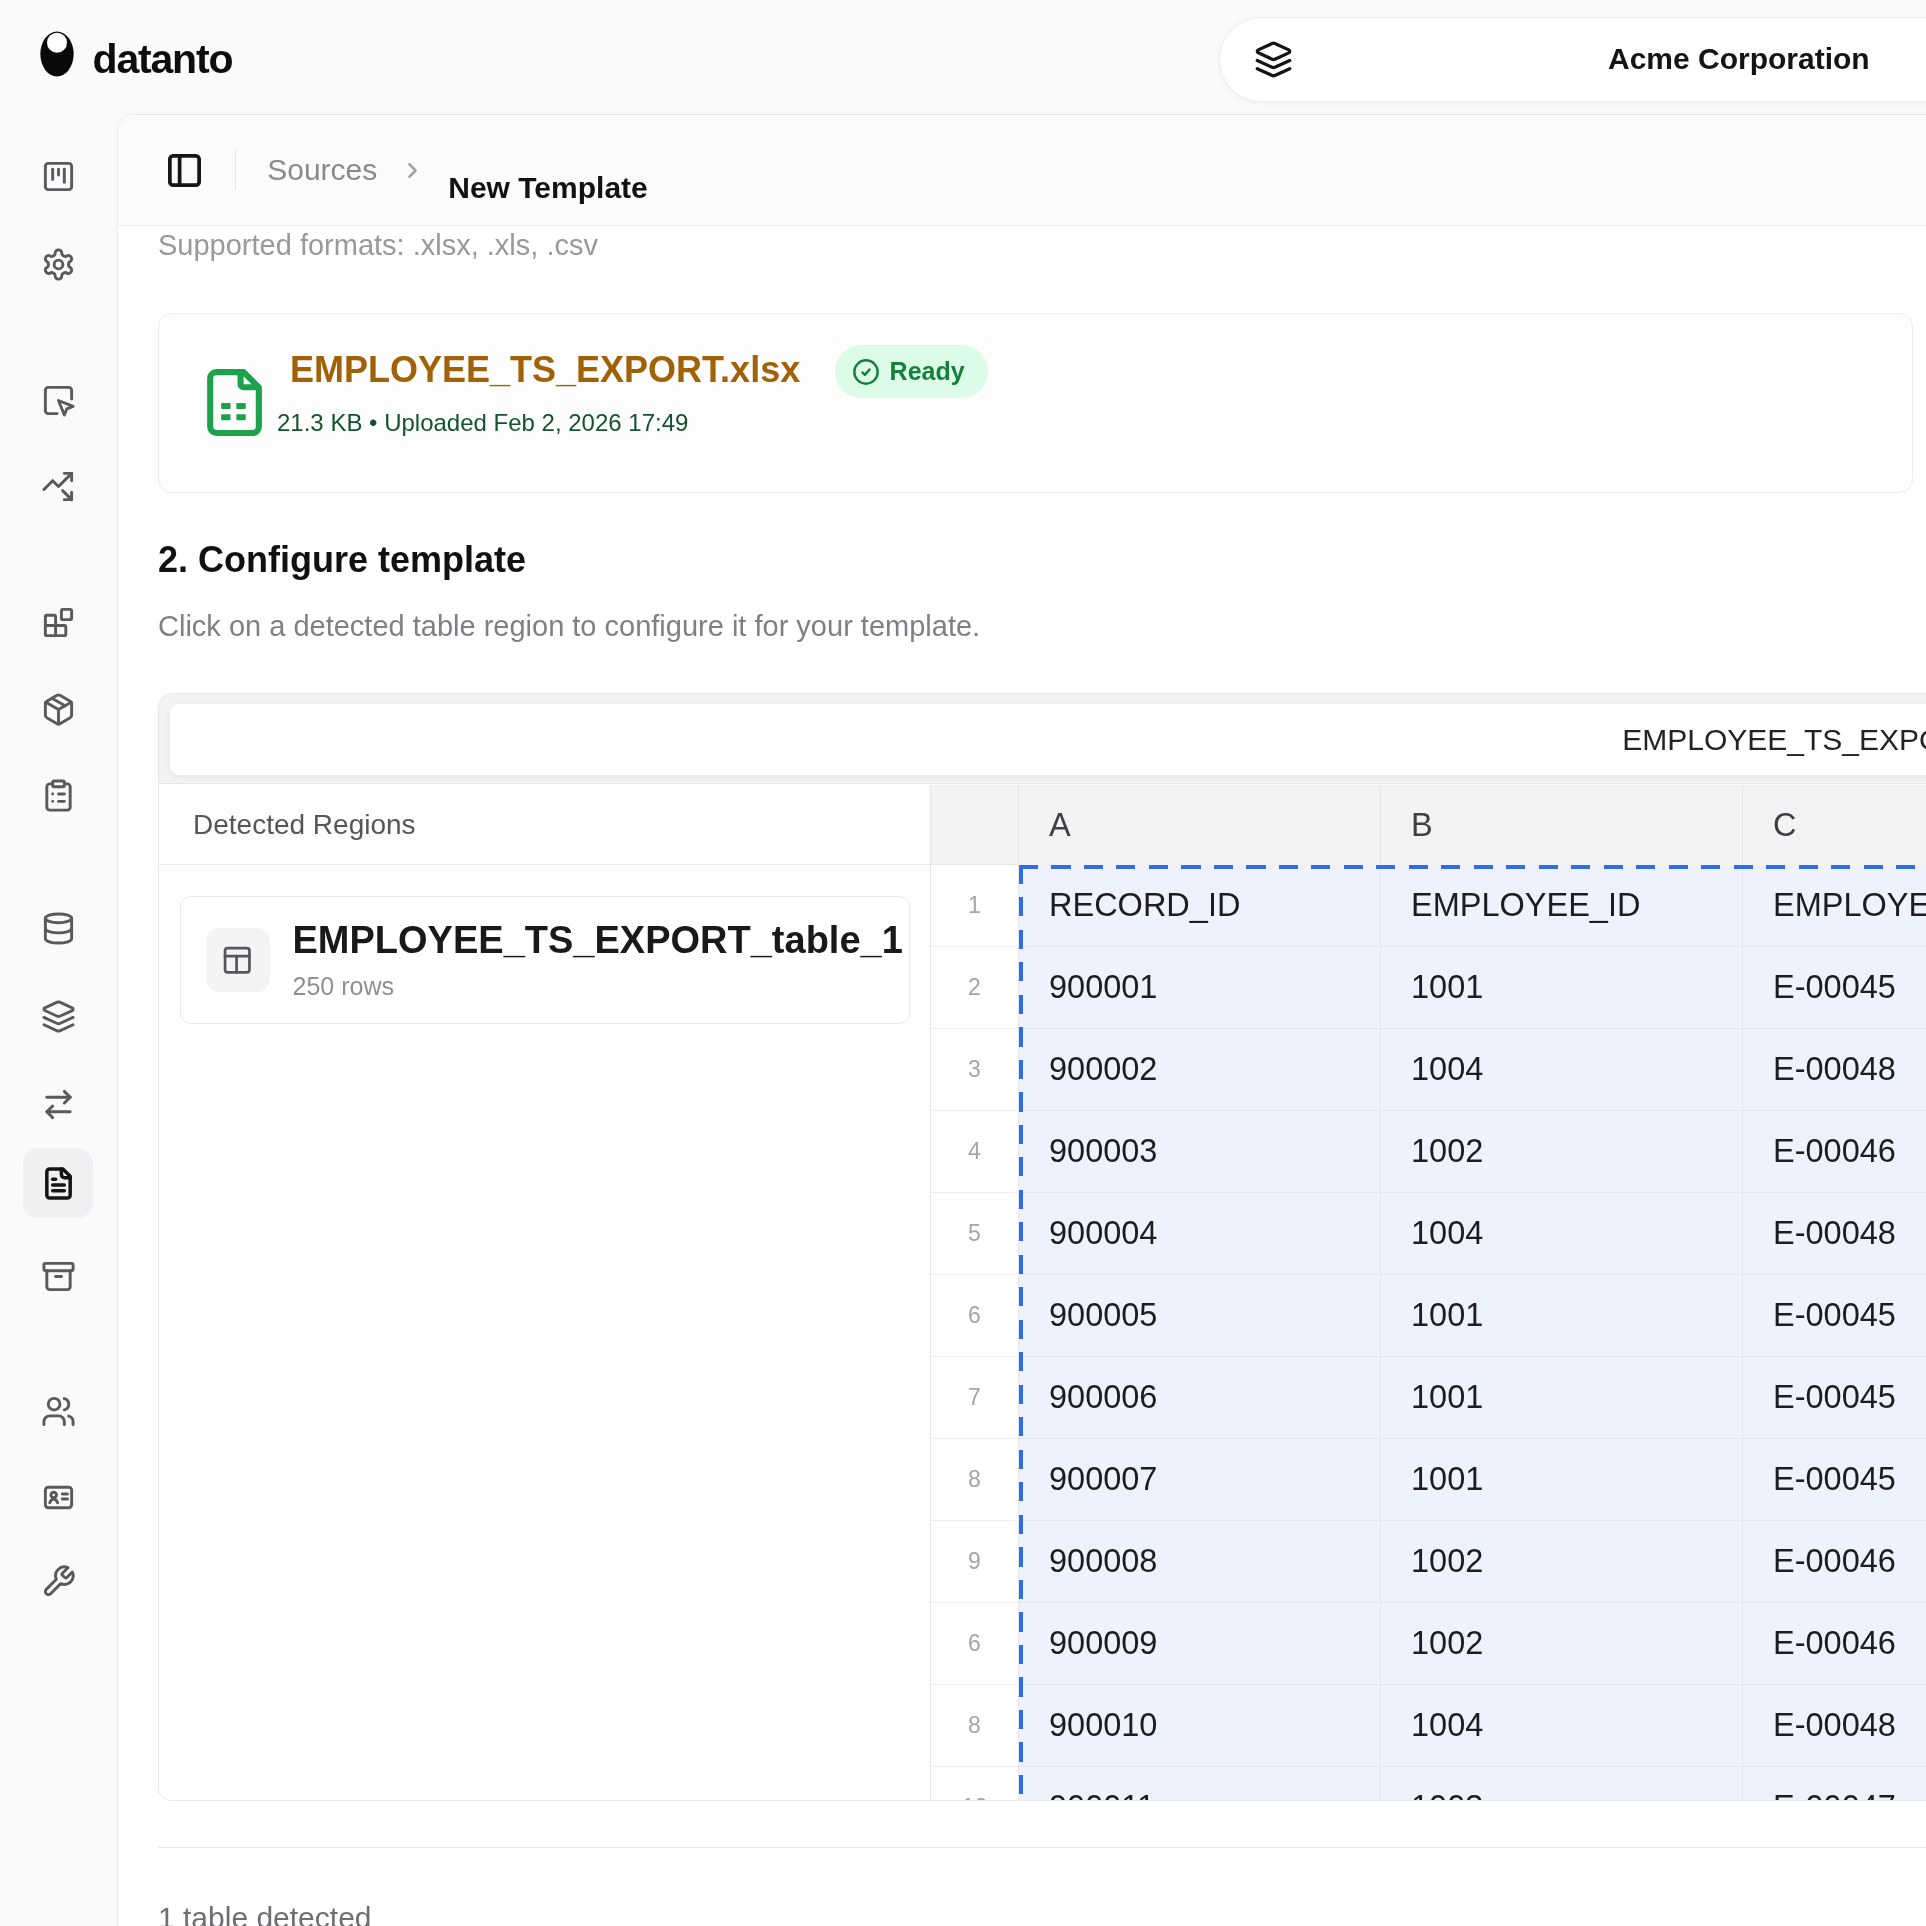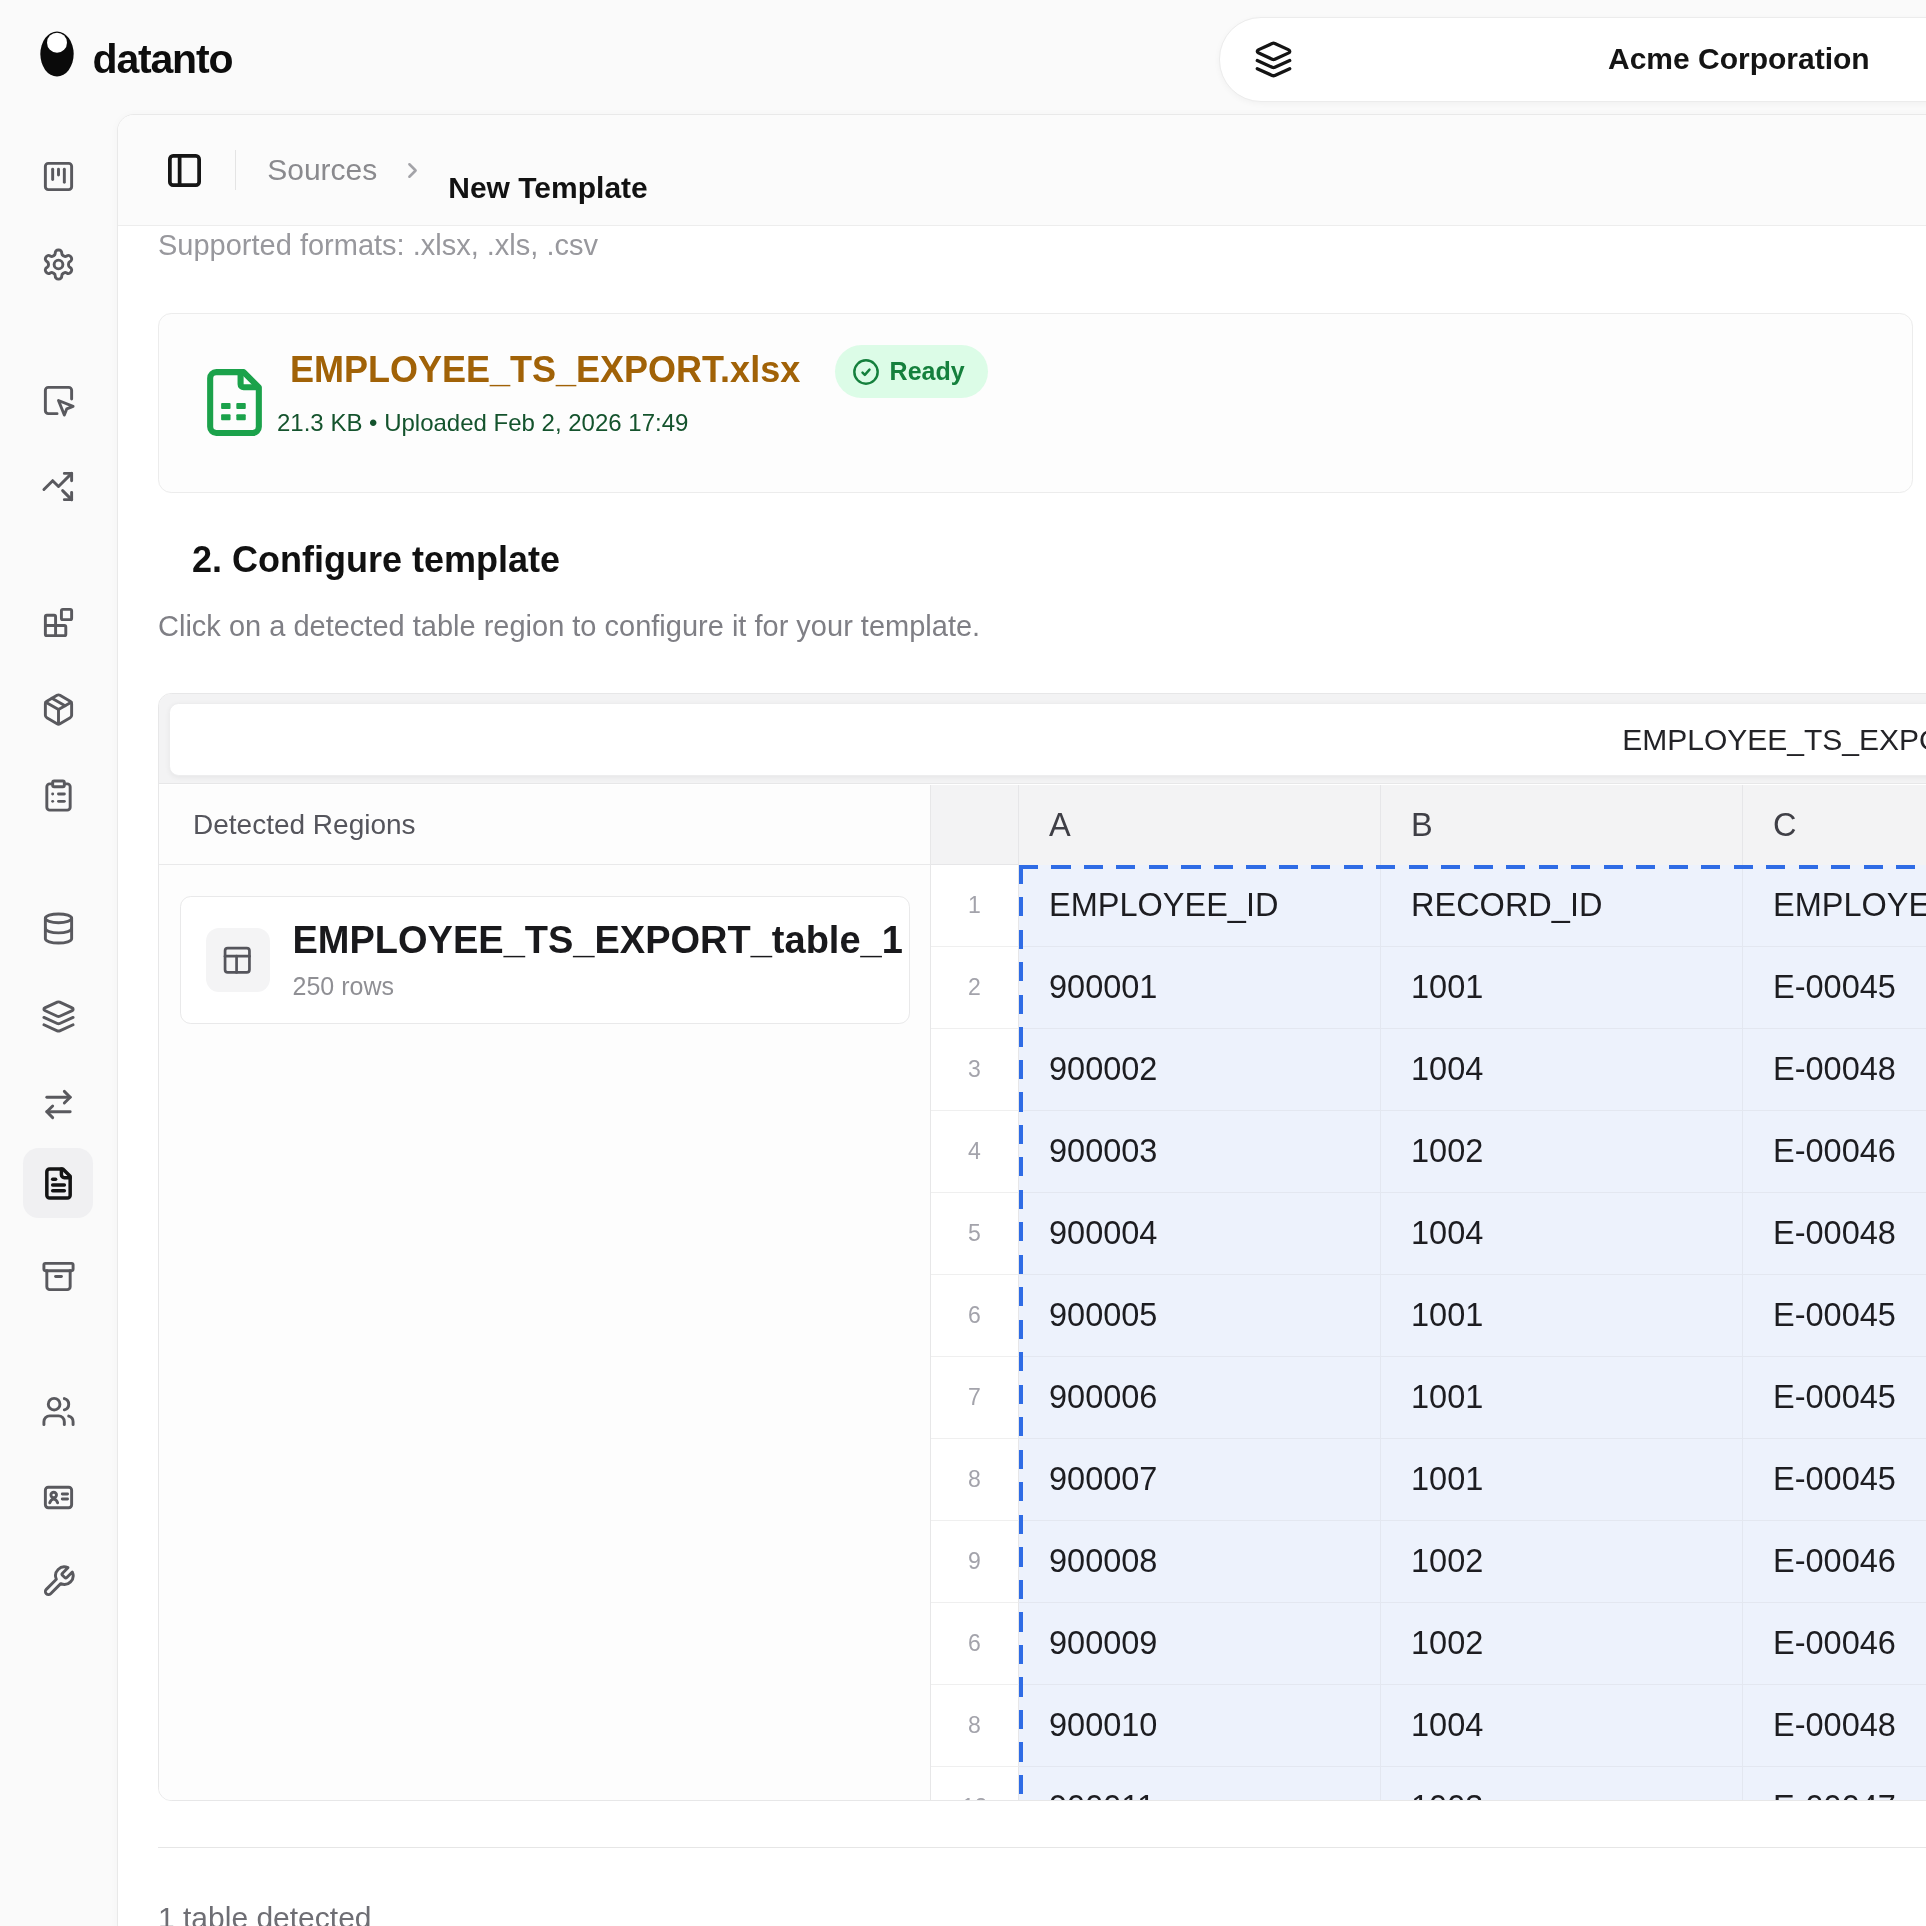--- a/index.html
+++ b/index.html
@@ -37,21 +37,21 @@
 
   
   .file-card{left:158px;top:313px;width:1753px;height:178px;background:#fdfdfd;border:1.2px solid #ececec;border-radius:13.2px;}
   .file-icon{position:absolute;left:39px;top:52px;color:#1ba24b;}
   .file-title{position:absolute;left:131px;top:35px;font-size:36px;font-weight:700;color:#a16207;white-space:nowrap;}
   .file-meta{position:absolute;left:118px;top:95px;font-size:24px;color:#14532d;white-space:nowrap;}
   .ready-badge{position:absolute;left:676px;top:31px;height:53px;padding:0 23px 0 17px;border-radius:26.5px;
                background:#dcfce7;color:#15803d;display:flex;align-items:center;gap:9.6px;
                font-size:25px;font-weight:700;}
 
-  .h2{left:158px;top:539px;font-size:36px;font-weight:700;color:#111111;margin-left:34px;}
+  .h2{left:158px;top:539px;font-size:36px;font-weight:700;color:#111111;}
   .h2-sub{left:158px;top:610px;font-size:29px;color:#7f7f85;}
 
   
   .sheet-panel{left:158px;top:693px;width:3286px;height:1106px;background:#ffffff;border:1.2px solid #e7e7e8;
                border-radius:13.2px;overflow:hidden;}
   .tab-strip{position:absolute;left:0;top:0;right:0;height:90px;background:#f3f3f4;border-bottom:1.2px solid #e7e7e8;box-sizing:border-box;}
   .sheet-tab{position:absolute;left:9.6px;right:9.6px;top:9px;height:71px;background:#ffffff;border:0.6px solid #ededee;
              border-radius:9.6px;box-shadow:0 1.2px 4.8px rgba(0,0,0,.05);display:flex;align-items:center;justify-content:center;
              font-size:30px;font-weight:500;color:#232327;}
   .panel-body{position:absolute;left:0;top:91px;right:0;bottom:0;display:flex;}
@@ -298,22 +298,22 @@
       <div class="sheet-area">
         <div id="sheet-grid">
             <div class="srow hrow">
               <div class="hnum"></div>
               <div class="hcell">A</div>
               <div class="hcell">B</div>
               <div class="hcell">C</div>
             </div>
             <div class="srow drow">
               <div class="ncell">1</div>
+              <div class="dcell">RECORD_ID</div>
               <div class="dcell">EMPLOYEE_ID</div>
-              <div class="dcell">RECORD_ID</div>
               <div class="dcell">EMPLOYEE_</div>
             </div>
             <div class="srow drow">
               <div class="ncell">2</div>
               <div class="dcell">900001</div>
               <div class="dcell">1001</div>
               <div class="dcell">E-00045</div>
             </div>
             <div class="srow drow">
               <div class="ncell">3</div>

